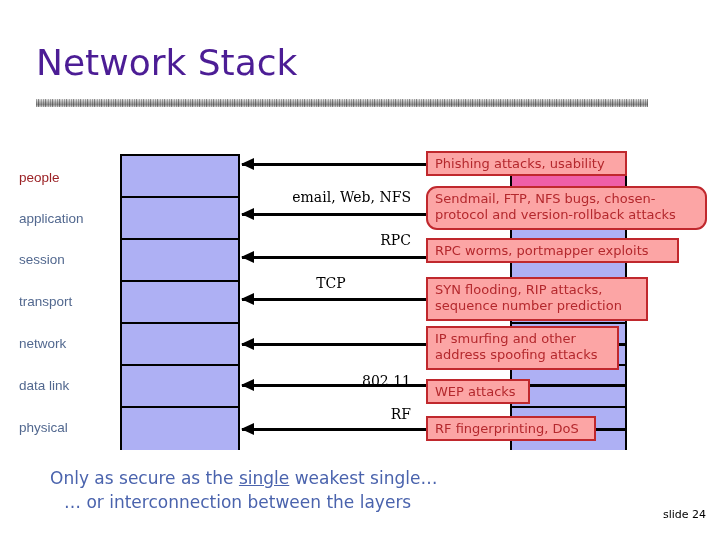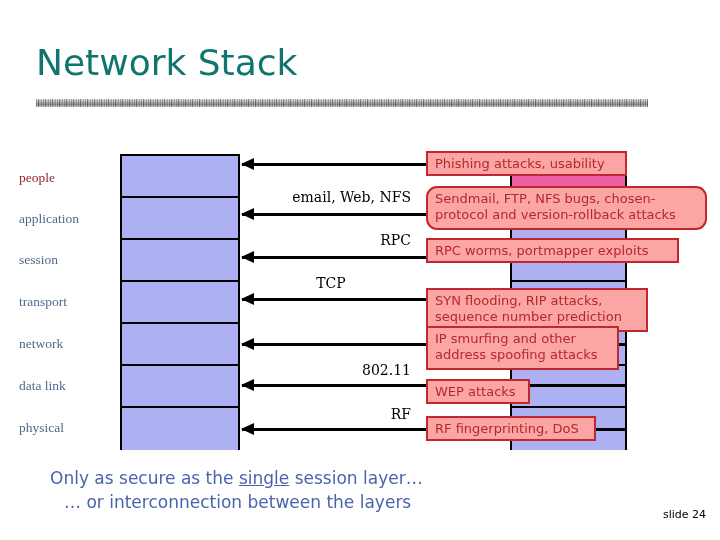--- a/index.html
+++ b/index.html
@@ -9,39 +9,39 @@
     font-family:"DejaVu Sans", sans-serif;
     position:relative;
   }
   #slide { position:absolute; left:0; top:0; width:720px; height:540px; }
 
   
   .title {
     position:absolute; left:36px; top:42px;
     font-family:"DejaVu Sans", sans-serif;
     font-size:36px; font-weight:400;
-    color:#0f766e; letter-spacing:0px;
+    color:#4c1d95; letter-spacing:0px;
     white-space:nowrap;
   }
   .title-rule {
     position:absolute; left:36px; top:99px; width:612px; height:8px;
     background:
       repeating-linear-gradient(90deg,
         #a8a8a8 0px, #a8a8a8 1px, #efefef 1px, #efefef 2px,
         #8c8c8c 2px, #8c8c8c 3px, #e2e2e2 3px, #e2e2e2 5px,
         #b4b4b4 5px, #b4b4b4 6px, #f4f4f4 6px, #f4f4f4 7px),
       linear-gradient(180deg,#fbfbfb 0%,#bdbdbd 40%,#9a9a9a 70%,#e8e8e8 100%);
     background-blend-mode:multiply;
     opacity:.95;
   }
 
   
   .layer-name {
     position:absolute; left:19px;
-    font-family:Liberation Serif, serif;
+    font-family:Liberation Sans, sans-serif;
     font-size:13.5px; color:#52688f;
     white-space:nowrap;
   }
   .layer-name.accent { color:#9b2226; }
 
   
   .stack-left {
     position:absolute; left:120px; top:154px;
     width:120px; height:296px;
     border:2px solid #000; box-sizing:border-box;
@@ -159,39 +159,39 @@
   <div class="arrow" style="left:242px; top:213px; width:384px;"></div>
   <div class="arrow" style="left:242px; top:256px; width:384px;"></div>
   <div class="arrow" style="left:242px; top:298px; width:384px;"></div>
   <div class="arrow" style="left:242px; top:343px; width:384px;"></div>
   <div class="arrow" style="left:242px; top:384px; width:384px;"></div>
   <div class="arrow" style="left:242px; top:428px; width:384px;"></div>
 
   <div class="proto" style="left:251px; top:189px; width:160px;">email, Web, NFS</div>
   <div class="proto" style="left:251px; top:232px; width:160px;">RPC</div>
   <div class="proto" style="left:251px; top:275px; width:160px;text-align:center;">TCP</div>
-  <div class="proto" style="left:251px; top:362px; width:160px;">802.11</div>
+  <div class="proto" style="left:251px; top:373px; width:160px;">802.11</div>
   <div class="proto" style="left:251px; top:406px; width:160px;">RF</div>
 
   <div class="attack" style="left:426px; top:151px; width:201px; height:25px;">Phishing attacks, usability</div>
 
   <div class="attack" style="left:426px; top:186px; width:281px; height:44px;border-radius:11px;">Sendmail, FTP, NFS bugs, chosen-
 protocol and version-rollback attacks</div>
 
   <div class="attack" style="left:426px; top:238px; width:253px; height:25px;">RPC worms, portmapper exploits</div>
 
-  <div class="attack" style="left:426px; top:277px; width:222px; height:44px;margin-top:11px;">SYN flooding, RIP attacks,
+  <div class="attack" style="left:426px; top:277px; width:222px; height:44px;">SYN flooding, RIP attacks,
 sequence number prediction</div>
 
   <div class="attack" style="left:426px; top:326px; width:193px; height:44px;">IP smurfing and other
 address spoofing attacks</div>
 
   <div class="attack" style="left:426px; top:379px; width:104px; height:25px;">WEP attacks</div>
 
   <div class="attack" style="left:426px; top:416px; width:170px; height:25px;">RF fingerprinting, DoS</div>
 
   <div class="caption">
-    <span>Only as secure as the </span><span class="u">single</span><span> session layer…</span>
+    <span>Only as secure as the </span><span class="u">single</span><span> weakest single…</span>
     <span class="l2">… or interconnection between the layers</span>
   </div>
 
   <div class="slide-no">slide 24</div>
 </div>
 
 </body></html>

